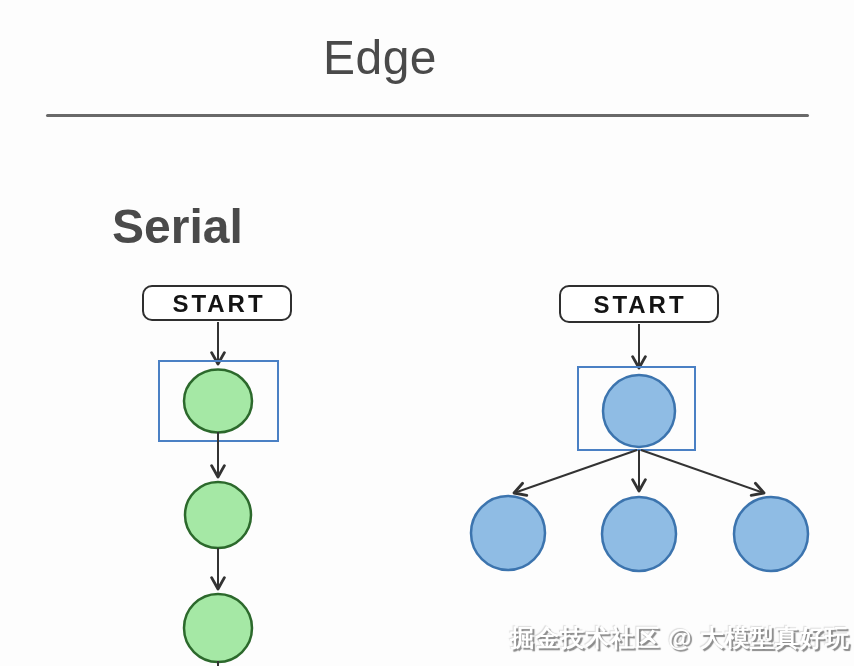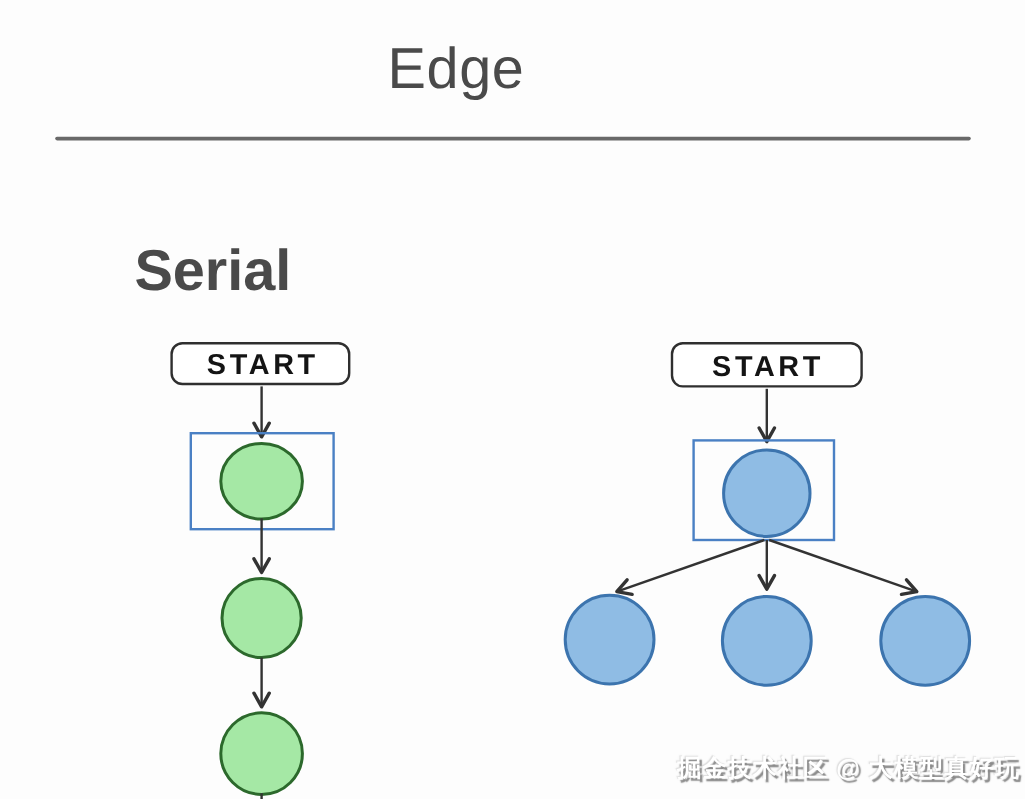--- a/index.html
+++ b/index.html
@@ -68,21 +68,21 @@
     stroke: var(--serial-node-border, #2c692c);
     stroke-width: 2.5;
   }
   .node-parallel {
     fill: var(--parallel-node-fill, #8fbce4);
     stroke: var(--parallel-node-border, #3c74ae);
     stroke-width: 2.5;
   }
   .watermark {
     position: absolute; right: 4px; bottom: 12px;
-    font-size: 20px; font-weight: bold;
+    font-size: 24px; font-weight: bold;
     color: var(--watermark-text, #ffffff);
     text-shadow: 2px 2px 1px var(--watermark-shadow, #8a8a8a),
                  -1px -1px 1px rgba(160,160,160,0.35);
     letter-spacing: 1px;
     white-space: nowrap;
   }
 </style>
 </head>
 <body>
 

